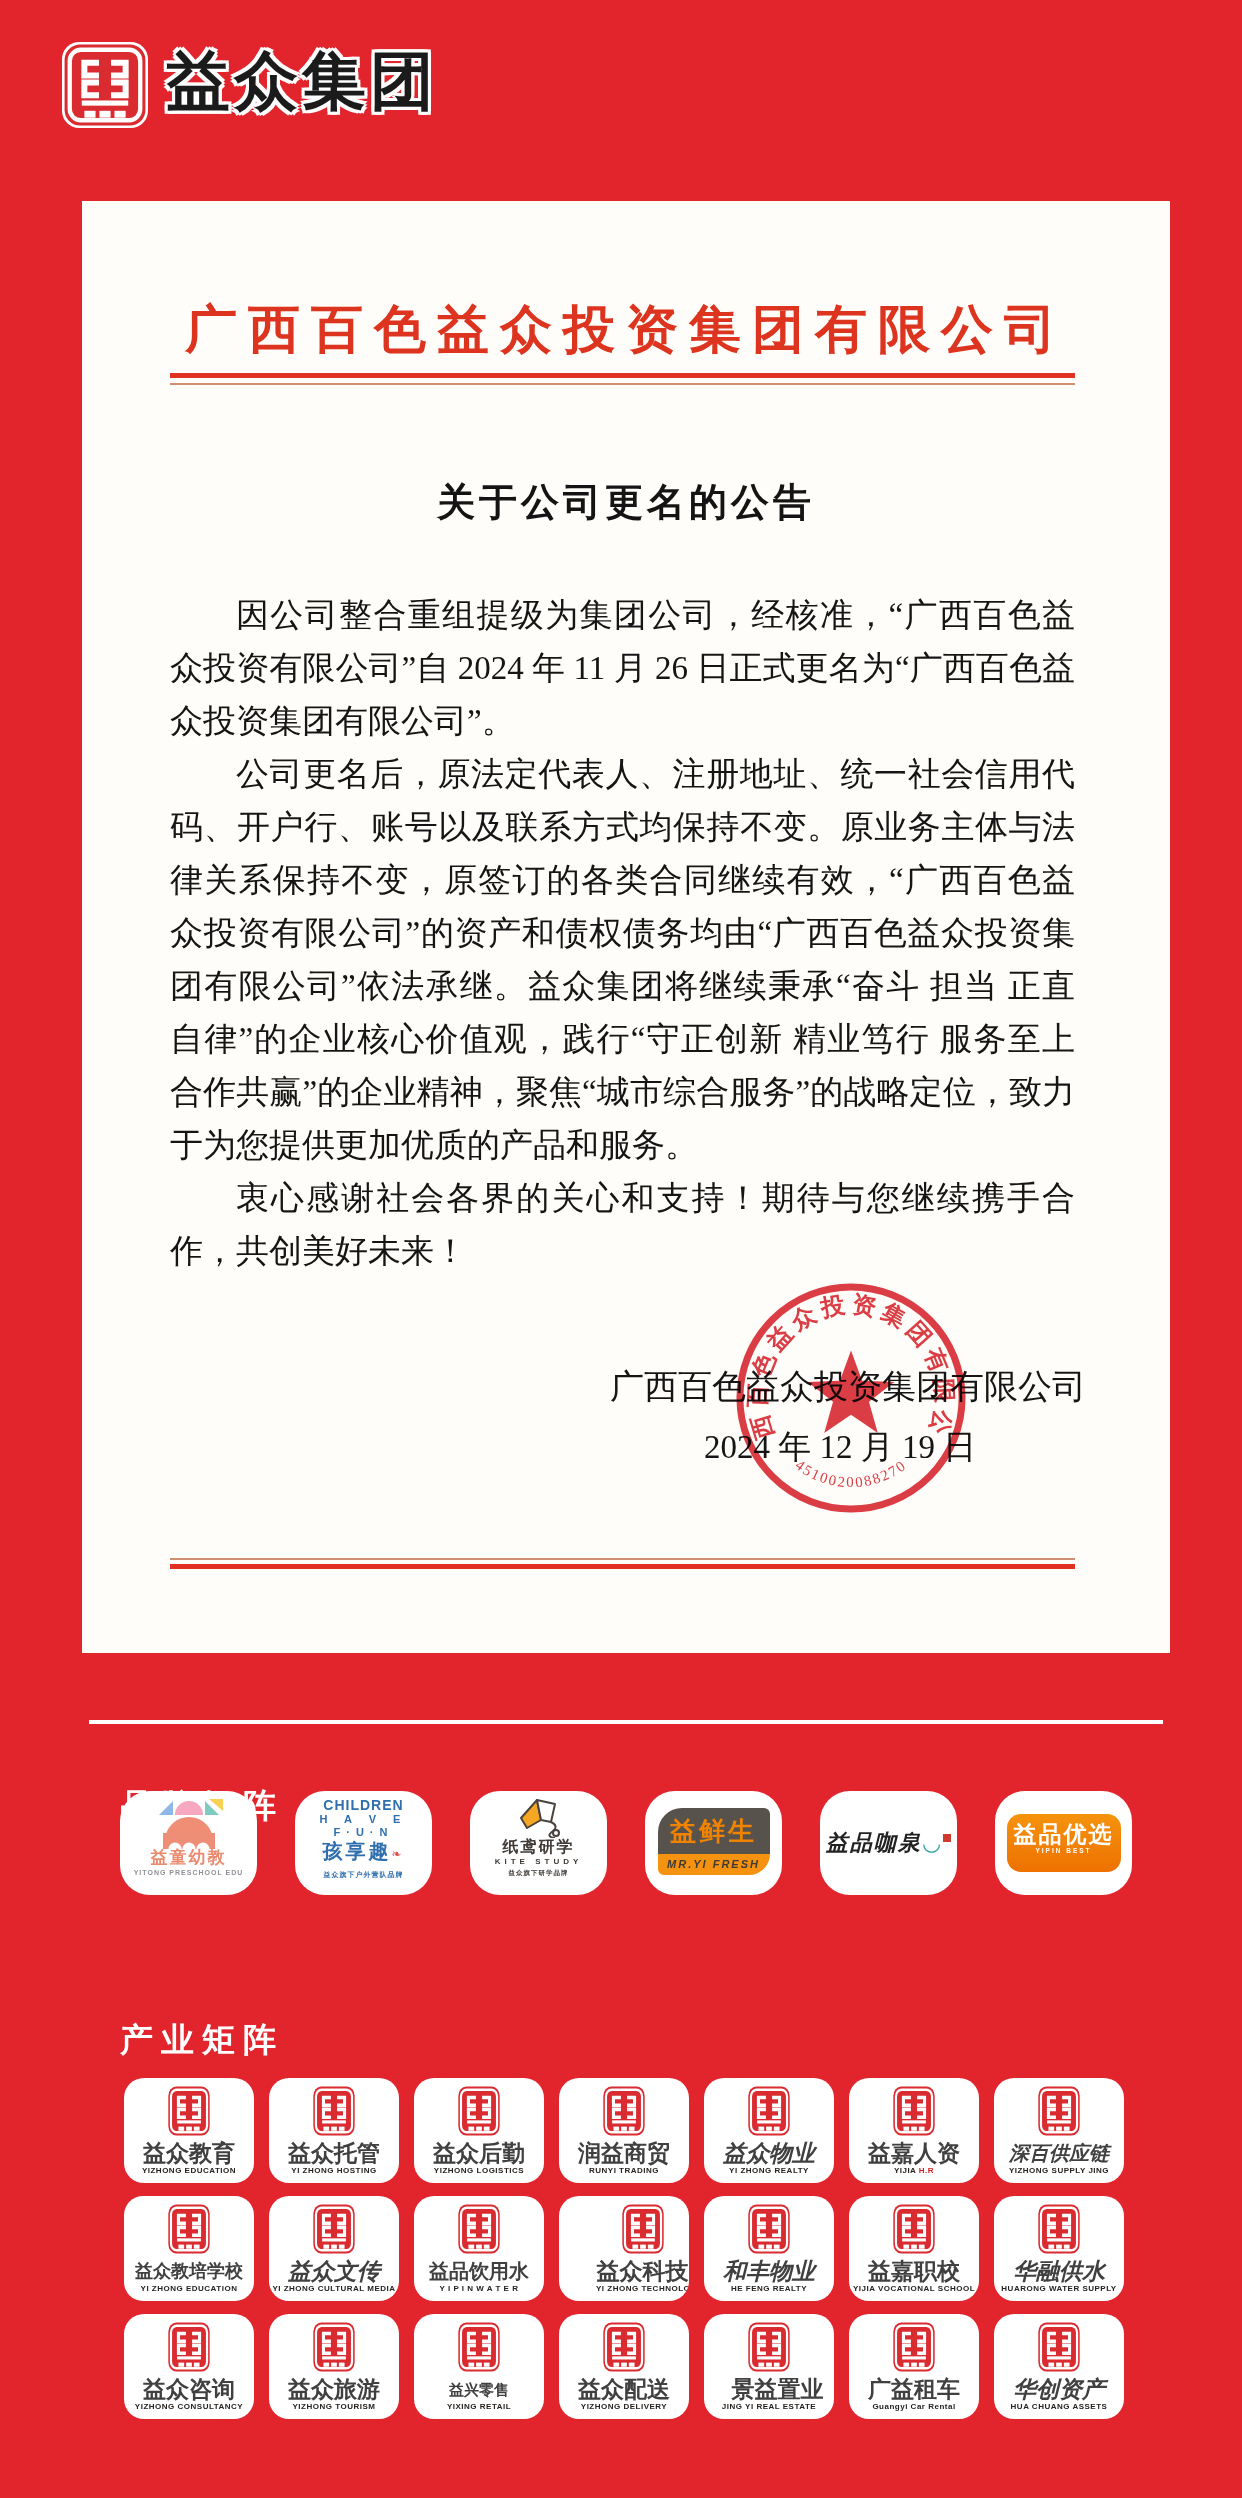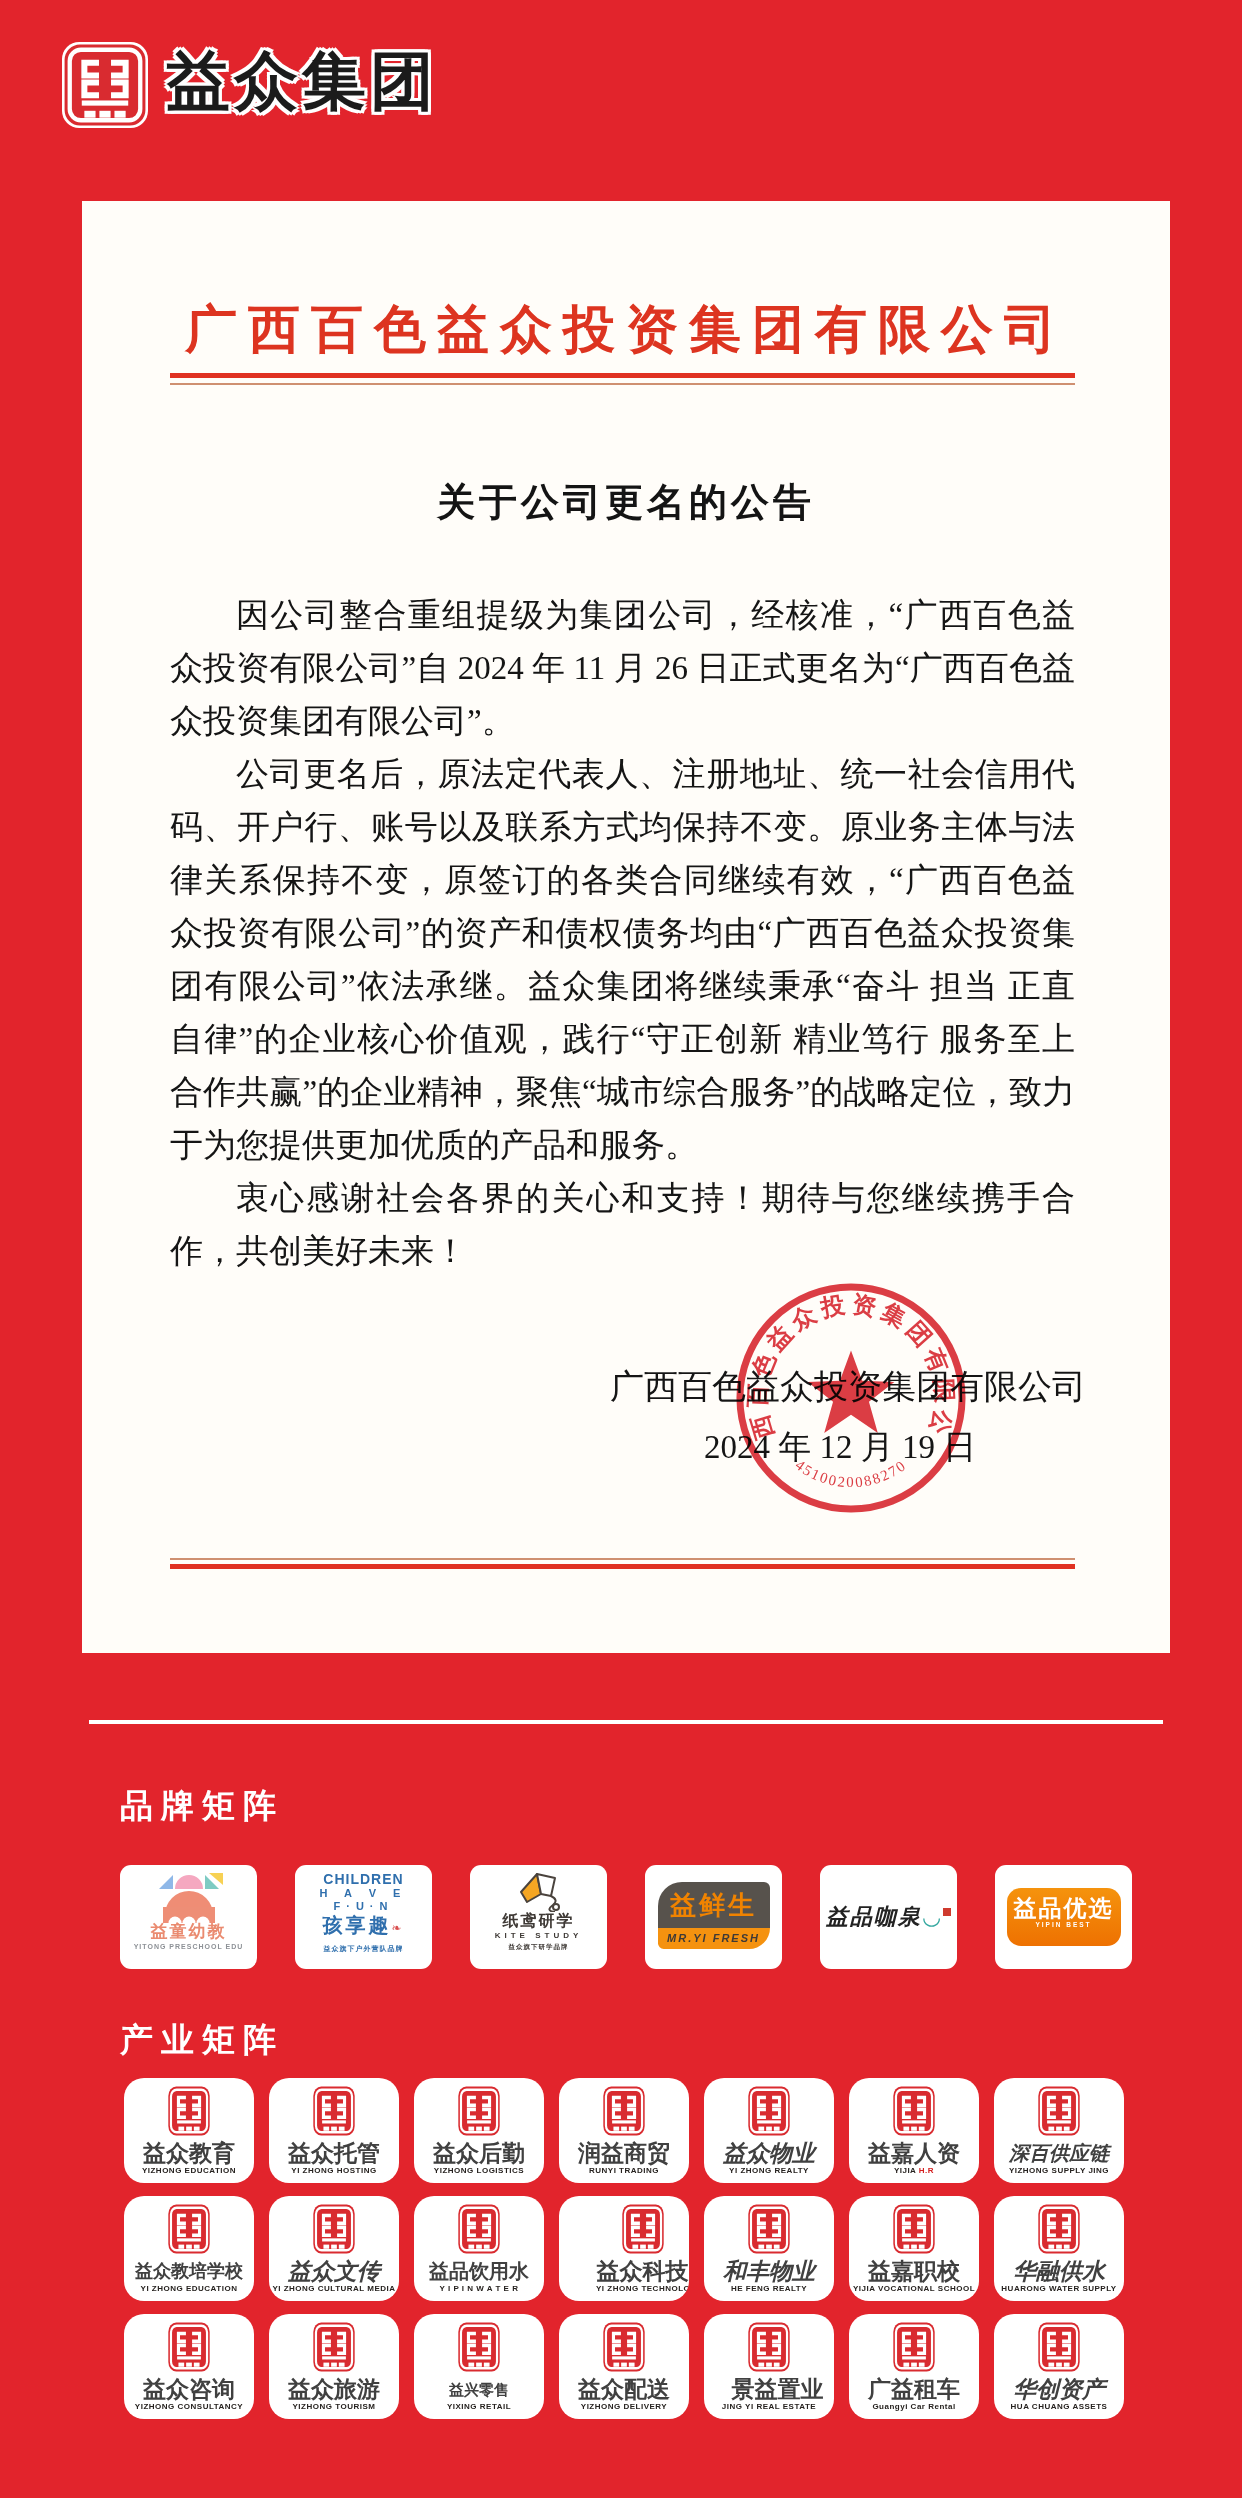--- a/index.html
+++ b/index.html
@@ -56,22 +56,22 @@
   }
   
   .divider { position:absolute; left:89px; top:1720px; width:1074px; height:4px; background:#fff; }
   .sec-heading {
     position:absolute; left:120px; color:#fff; font-size:33px; font-weight:bold; letter-spacing:8px;
   }
   .h-brands { top:1784px; }
   .h-industries { top:2018px; }
   
   .brand-card {
-    position:absolute; top:1865px; width:137px; height:104px; background:#fff;
-    border-radius:11px; overflow:hidden; text-align:center;
+    position:absolute; top:1791px; width:137px; height:104px; background:#fff;
+    border-radius:30px; overflow:hidden; text-align:center;
   }
   .bc0{left:120px}.bc1{left:295px}.bc2{left:470px}.bc3{left:645px}.bc4{left:820px}.bc5{left:995px}
   .bc0 .logo { margin:6px auto 0; display:block; }
   .bc0 .bname { font-size:17px; font-weight:bold; color:#ea8b70; letter-spacing:2px; line-height:18px; }
   .bc0 .ben   { font-size:7px; font-weight:bold; color:#8d9196; letter-spacing:1px; margin-top:2px; }
   .bc1 { color:#2f6fad; font-weight:bold; padding-top:7px; }
   .bc1 .l1 { font-size:14px; letter-spacing:1px; line-height:15px; }
   .bc1 .l2 { font-size:11px; letter-spacing:7px; line-height:13px; }
   .bc1 .l3 { font-size:11px; letter-spacing:6px; line-height:13px; }
   .bc1 .cname { font-size:20px; letter-spacing:3px; line-height:24px; color:#2f6fad; }
@@ -284,21 +284,21 @@
     <div class="ind-name" style="font-size: 23px;">益嘉人资</div>
     <div class="ind-en"><span class="en-black">YIJIA </span><span class="en-red">H.R</span></div>
   </div>
       <div class="ind-card" style="left: 994px; top: 2078px;">
     <svg class="seal" width="44" height="52" viewBox="0 0 100 100" preserveAspectRatio="none">
       <use href="#sealglyph"></use>
     </svg>
     <div class="ind-name calli" style="font-size: 20px;">深百供应链</div>
     <div class="ind-en"><span class="en-black">YIZHONG SUPPLY JING</span><span class="en-red"></span></div>
   </div>
-      <div class="ind-card" style="left: 124px; top: 2196px;">
+      <div class="ind-card" style="left: 124px; top: 2196px; border-radius: 19px;">
     <svg class="seal" width="44" height="52" viewBox="0 0 100 100" preserveAspectRatio="none">
       <use href="#sealglyph"></use>
     </svg>
     <div class="ind-name" style="font-size: 18px;">益众教培学校</div>
     <div class="ind-en"><span class="en-black">YI ZHONG EDUCATION</span><span class="en-red"></span></div>
   </div>
       <div class="ind-card" style="left: 269px; top: 2196px;">
     <svg class="seal" width="44" height="52" viewBox="0 0 100 100" preserveAspectRatio="none">
       <use href="#sealglyph"></use>
     </svg>

